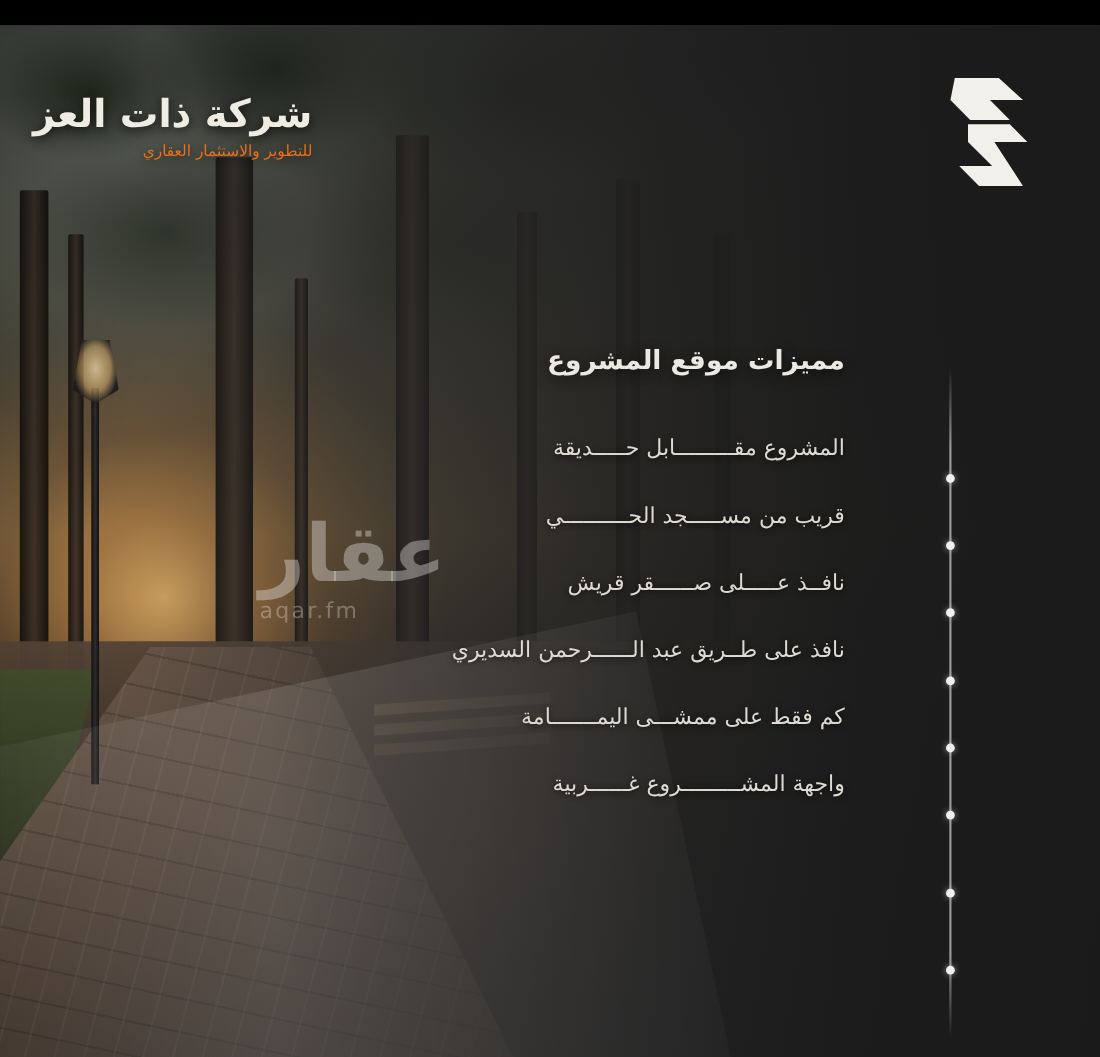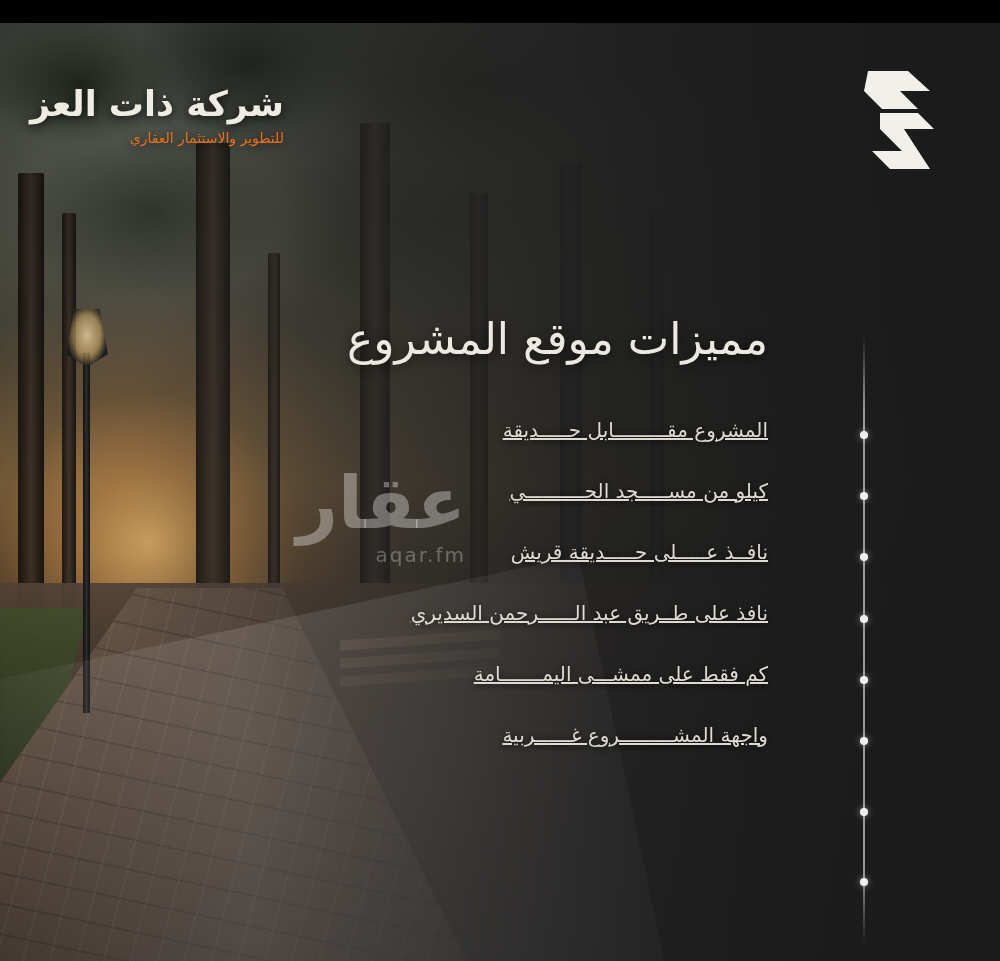--- a/index.html
+++ b/index.html
@@ -135,21 +135,21 @@
     width: 78px;
     height: 110px;
   }
 
   
   .watermark {
     position: absolute;
     left: 236px;
     top: 444px;
     width: 230px;
-    text-align: right;
+    text-align: left;
     color: rgba(255,255,255,0.34);
     pointer-events: none;
   }
   .watermark .wm-main {
     font-size: 72px;
     font-weight: bold;
     line-height: 1;
     letter-spacing: 2px;
     direction: rtl;
   }
@@ -163,22 +163,22 @@
   
   .content {
     position: absolute;
     right: 0;
     top: 290px;
     width: 780px;
     direction: rtl;
     text-align: right;
   }
   .title {
-    font-size: 44px;
-    font-weight: normal;
+    font-size: 24px;
+    font-weight: bold;
     color: #ece9e2;
     padding-right: 232px;
     letter-spacing: 0.5px;
     text-shadow: 0 2px 12px rgba(0,0,0,0.6);
   }
   .feature-list {
     list-style: none;
     margin: 36px 0 0 0;
     padding: 0;
   }
@@ -190,21 +190,20 @@
     font-size: 20px;
     color: #dedad2;
     white-space: nowrap;
     overflow: hidden;
     text-shadow: 0 1px 6px rgba(0,0,0,0.65);
     letter-spacing: 0.2px;
   }
   .feature-item .txt {
     display: inline-block;
     max-width: 100%;
-    text-decoration: underline;
   }
 
   
   .rail {
     position: absolute;
     right: 135px;
     top: 312px;
     width: 2px;
     height: 608px;
     background: linear-gradient(to bottom, rgba(255,255,255,0.0), rgba(255,255,255,0.55) 12%, rgba(255,255,255,0.55) 88%, rgba(255,255,255,0.0));
@@ -303,21 +302,21 @@
   <div class="dot" style="top:592px;"></div>
   <div class="dot" style="top:653px;"></div>
   <div class="dot" style="top:714px;"></div>
   <div class="dot" style="top:785px;"></div>
   <div class="dot" style="top:855px;"></div>
 
   <div class="content">
     <div class="title">مميزات موقع المشروع</div>
     <ul class="feature-list">
       <li class="feature-item"><span class="txt">المشروع مقـــــــــابل حـــــديقة</span></li>
-      <li class="feature-item"><span class="txt">كيلو من مســـــجد الحــــــــــي</span></li>
-      <li class="feature-item"><span class="txt">نافــذ عـــــلى حـــــديقة قريش</span></li>
+      <li class="feature-item"><span class="txt">قريب من مســـــجد الحــــــــــي</span></li>
+      <li class="feature-item"><span class="txt">نافــذ عـــــلى صــــــقر قريش</span></li>
       <li class="feature-item"><span class="txt">نافذ على طــريق عبد الــــــرحمن السديري</span></li>
       <li class="feature-item"><span class="txt">كم فقط على ممشـــى اليمـــــــامة</span></li>
       <li class="feature-item"><span class="txt">واجهة المشـــــــــروع غــــــربية</span></li>
     </ul>
   </div>
 
 </div>
 
 </body></html>

